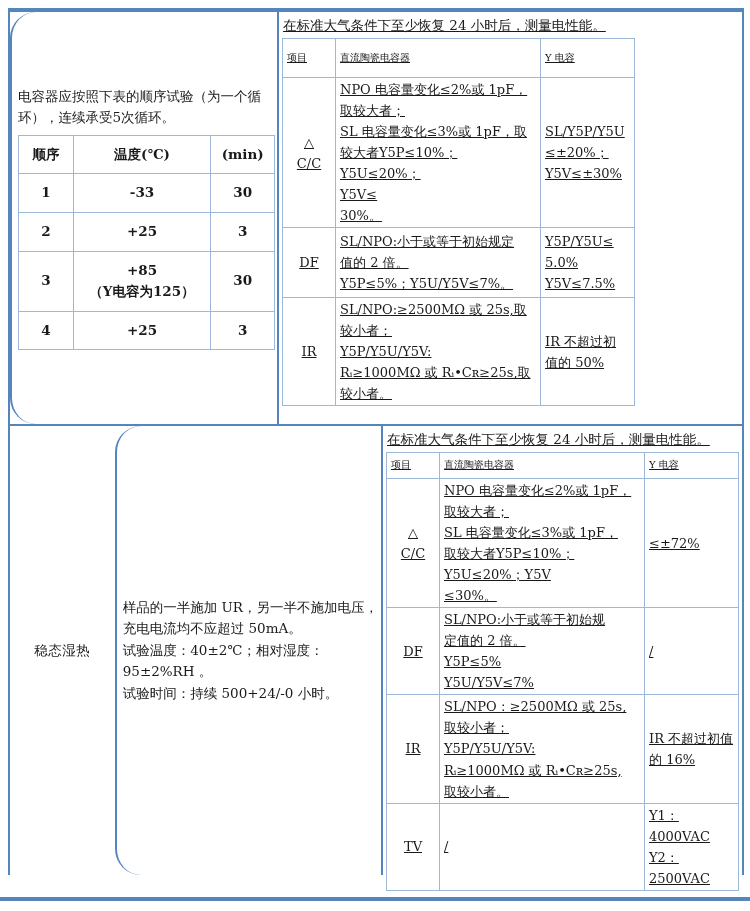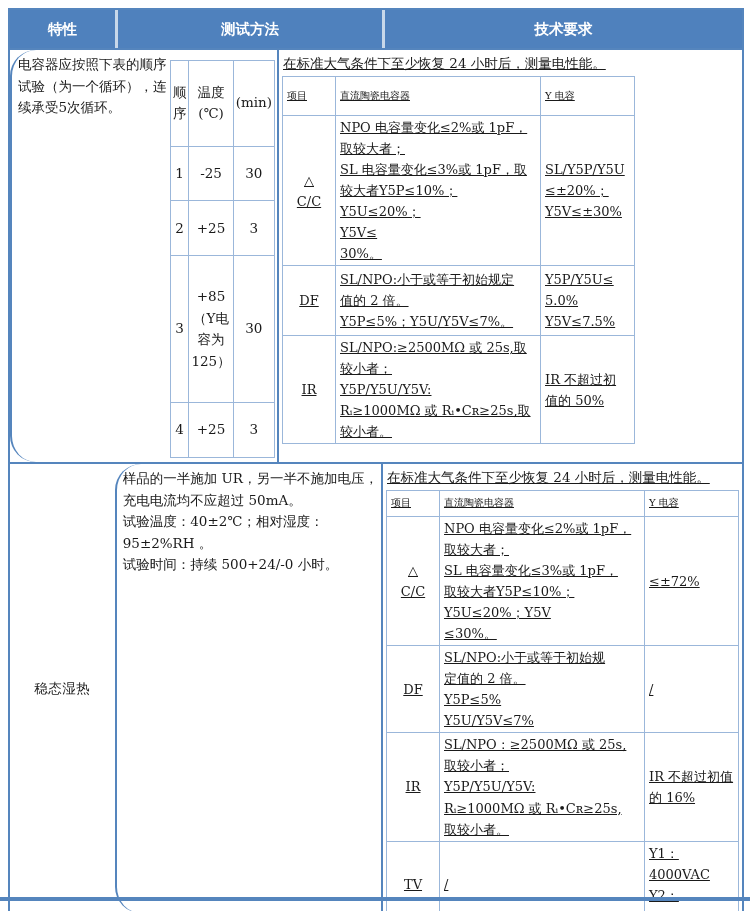--- a/index.html
+++ b/index.html
@@ -27,34 +27,34 @@
   .brow{display:flex;border-top:2px solid var(--grid,#5585bd);box-sizing:border-box;}
   .brow1{height:414px;}
   .brow2{height:451px;}
   .cell{box-sizing:border-box;}
   .char{
     width:105px;display:flex;align-items:center;justify-content:center;
     font-size:13.5px;letter-spacing:.5px;
   }
   .method{
     width:267px;border-left:2px solid var(--grid,#5585bd);
-    display:flex;flex-direction:row;justify-content:center;
+    display:flex;flex-direction:column;justify-content:center;
     padding:4px 2px 4px 6px;font-size:13.5px;line-height:1.6;border-radius:26px;
   }
   .req{
     flex:1;border-left:2px solid var(--grid,#5585bd);
     padding:3px 3px 0 3px;font-size:13px;text-decoration:underline;
   }
   .pre{white-space:pre-line;}
   .req-intro{margin:0 0 2px 1px;font-size:13.5px;line-height:1.55;}
   
   table{border-collapse:collapse;}
   .mtab{margin-top:6px;font-size:13.5px;}
   .mtab th,.mtab td{
-    border:1px solid var(--inner,#9bb7da);font-weight:normal;
+    border:1px solid var(--inner,#9bb7da);font-weight:bold;
     text-align:center;vertical-align:middle;white-space:pre-line;padding:8px 2px;
   }
   .mtab .mc1{width:44px;}
   .mtab .mc2{width:118px;}
   .mtab .mc3{width:52px;}
   .mh{height:28px;} .mr1{height:30px;} .mr2{height:33px;} .mr3{height:48px;} .mr4{height:36px;}
   
   .rtab{width:353px;font-size:13px;}
   .rtab th,.rtab td{
     border:1px solid var(--inner,#9bb7da);font-weight:normal;
@@ -69,40 +69,35 @@
   .s2hdr th{height:23px;} .s2cc td{height:126px;} .s2df td{height:80px;}
   .s2ir td{height:103px;} .s2tv td{height:44px;}
   
   .bottom-bar{position:absolute;left:0;top:897px;width:750px;height:4px;background:var(--grid,#5585bd);}
 </style>
 </head>
 <body>
 
 <div class="doc">
 
-  <div class="hdr">
-    <div class="hc hc1">特性</div>
-    <div class="hc hc2">测试方法</div>
-    <div class="hc hc3">技术要求</div>
-  </div>
 
   <div class="brow brow1">
 
     <div class="cell method">
       <div class="pre">电容器应按照下表的顺序试验（为一个循环），连续承受5次循环。</div>
       <table class="mtab">
         <tbody>
             <tr class="mh">
           <th class="mc1">顺序</th>
           <th class="mc2">温度(℃)</th>
           <th class="mc3">(min)</th>
         </tr>
         <tr class="mr1">
           <td>1</td>
-          <td>-25</td>
+          <td>-33</td>
           <td>30</td>
         </tr>
         <tr class="mr2">
           <td>2</td>
           <td>+25</td>
           <td>3</td>
         </tr>
         <tr class="mr3">
           <td>3</td>
           <td>+85

